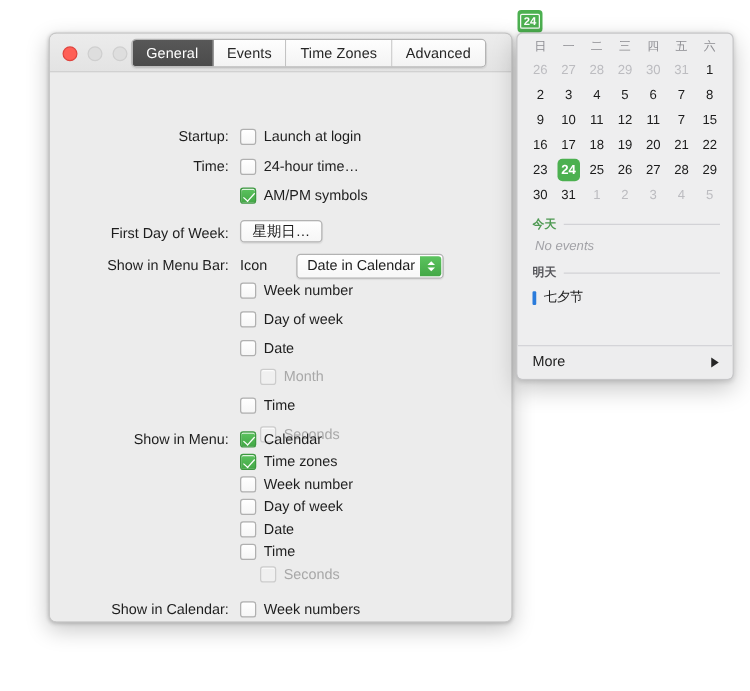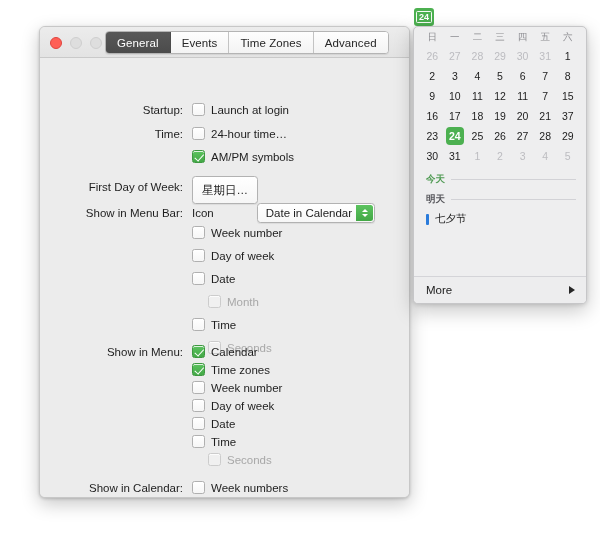--- a/index.html
+++ b/index.html
@@ -101,37 +101,36 @@
     display: inline-flex; align-items: center;
     height: 20px;
     background: linear-gradient(to bottom,#ffffff,#f7f7f7);
     border: 1px solid #b2b2b2;
     border-radius: 3.5px;
     box-shadow: 0 1px 1px rgba(0,0,0,0.07);
     position: relative;
     padding: 0 22px 0 8px;
     font-size: 11.5px; color:#1c1c1c;
     white-space: nowrap;
-    margin-left: 20px;
   }
   .popup .stepper {
     position: absolute; right: 1px; top: 1px; bottom: 1px;
     width: 17px;
     border-radius: 0 2.5px 2.5px 0;
     background: linear-gradient(to bottom,#5cc35f,#43a846);
     display:flex; flex-direction:column; align-items:center; justify-content:center; gap:2px;
   }
   .popup .stepper .ar { width:0;height:0;border-left:3.2px solid transparent;border-right:3.2px solid transparent; }
   .popup .stepper .up { border-bottom: 3.6px solid #ffffff; }
   .popup .stepper .dn { border-top: 3.6px solid #ffffff; }
 
   
   .pushbtn {
     display:inline-flex; align-items:center; justify-content:flex-start;
-    height: 28px; padding: 0 9px;
+    height: 18px; padding: 0 9px;
     background: linear-gradient(to bottom,#ffffff,#f6f6f6);
     border: 1px solid #b2b2b2; border-radius: 3.5px;
     box-shadow: 0 1px 1px rgba(0,0,0,0.07);
     font-size: 11.5px; color:#1c1c1c; white-space: nowrap;
   }
   .inline-label { font-size: 11.5px; color:#1e1e1e; }
 
   
   #menubar-icon {
     position: absolute; left: 414px; top: 8px;
@@ -473,21 +472,21 @@
         <div class="cal-cell">
             <span class="num">19</span>
           </div>
         <div class="cal-cell">
             <span class="num">20</span>
           </div>
         <div class="cal-cell">
             <span class="num">21</span>
           </div>
         <div class="cal-cell">
-            <span class="num">37</span>
+            <span class="num">22</span>
           </div>
       </div>
 
       <div class="cal-row">
         <div class="cal-cell">
             <span class="num">23</span>
           </div>
         <div class="cal-cell today">
             <span class="pill"></span>
             <span class="num">24</span>
@@ -531,20 +530,21 @@
         <div class="cal-cell muted">
             <span class="num">5</span>
           </div>
       </div>
     </div>
 
     <div class="sec-head">
       <span class="t today-c">今天</span>
       <span class="line"></span>
     </div>
+    <div class="noevents">No events</div>
 
     <div class="sec-head">
       <span class="t tmr-c">明天</span>
       <span class="line"></span>
     </div>
     <div class="event">
       <span class="bar"></span>
       <span class="name">七夕节</span>
     </div>
 

